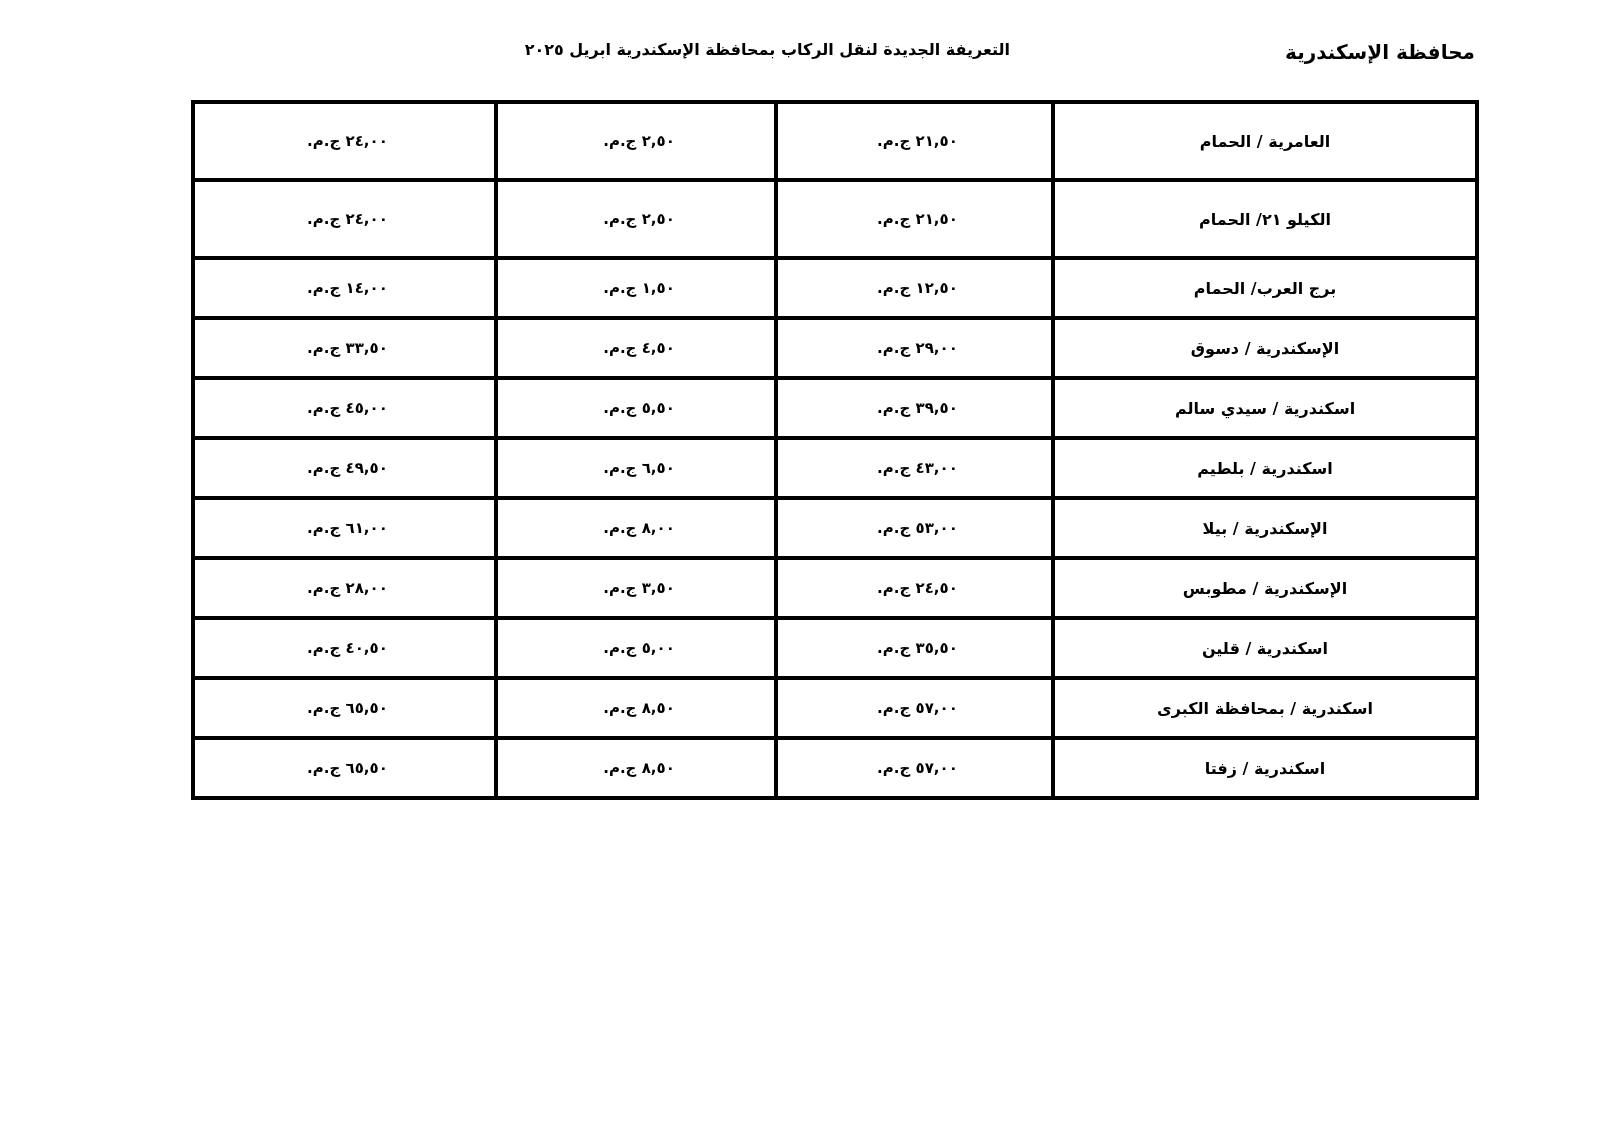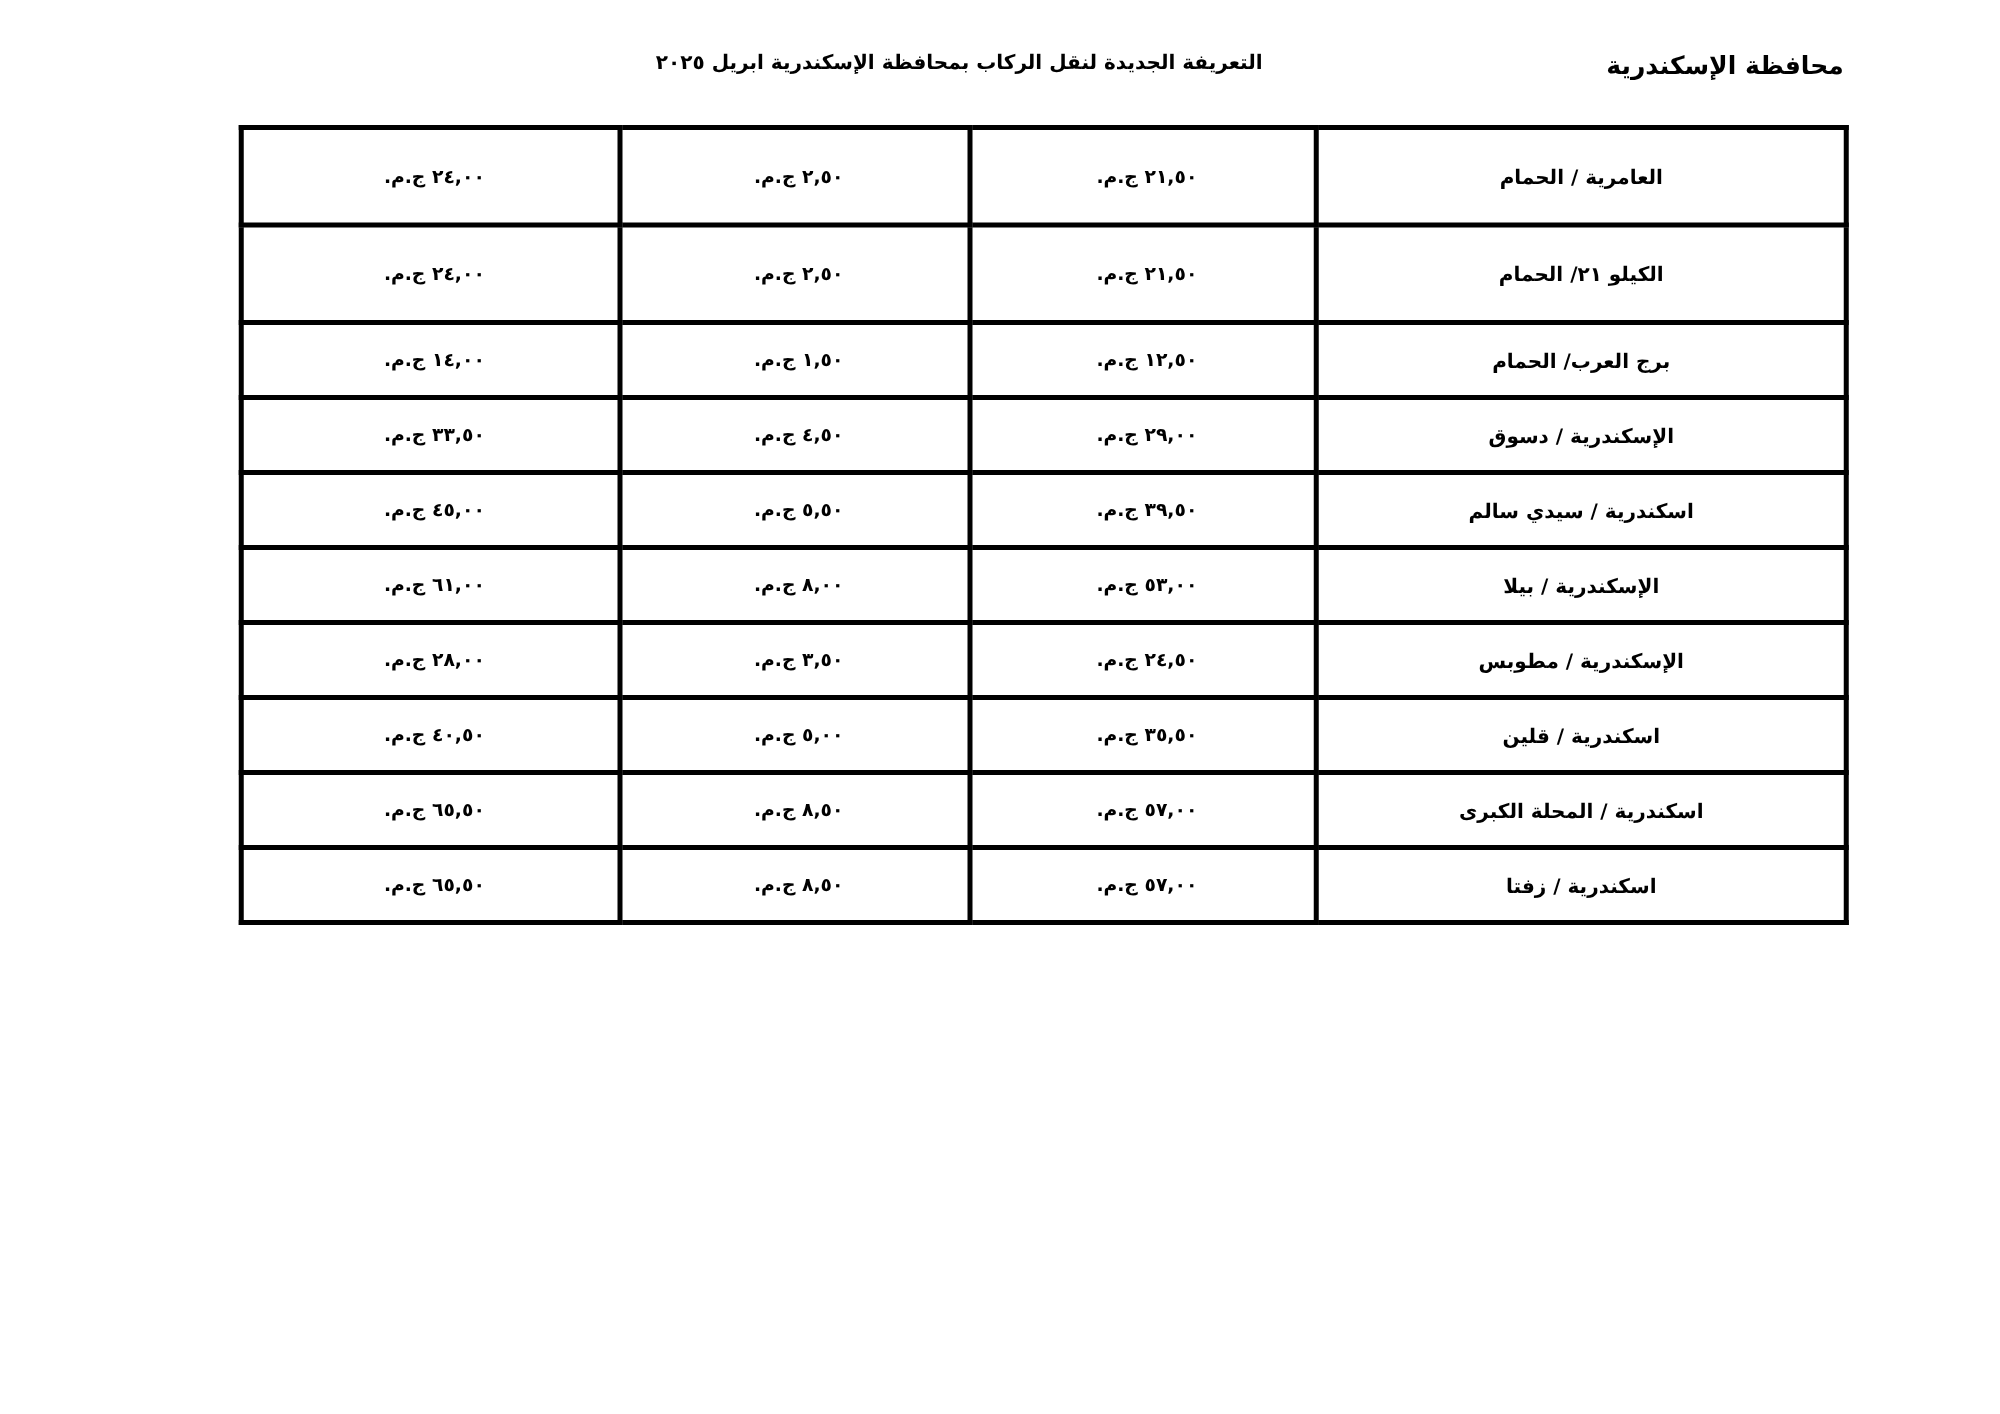--- a/index.html
+++ b/index.html
@@ -101,20 +101,26 @@
       <td class="col-base"><span class="price-text">٢٩,٠٠ ج.م.</span></td>
       <td class="col-route"><span class="cell-text">الإسكندرية / دسوق</span></td>
     </tr>
     <tr class="short">
       <td class="col-total"><span class="price-text">٤٥,٠٠ ج.م.</span></td>
       <td class="col-tax"><span class="price-text">٥,٥٠ ج.م.</span></td>
       <td class="col-base"><span class="price-text">٣٩,٥٠ ج.م.</span></td>
       <td class="col-route"><span class="cell-text">اسكندرية / سيدي سالم</span></td>
     </tr>
     <tr class="short">
+      <td class="col-total"><span class="price-text">٤٩,٥٠ ج.م.</span></td>
+      <td class="col-tax"><span class="price-text">٦,٥٠ ج.م.</span></td>
+      <td class="col-base"><span class="price-text">٤٣,٠٠ ج.م.</span></td>
+      <td class="col-route"><span class="cell-text">اسكندرية / بلطيم</span></td>
+    </tr>
+    <tr class="short">
       <td class="col-total"><span class="price-text">٦١,٠٠ ج.م.</span></td>
       <td class="col-tax"><span class="price-text">٨,٠٠ ج.م.</span></td>
       <td class="col-base"><span class="price-text">٥٣,٠٠ ج.م.</span></td>
       <td class="col-route"><span class="cell-text">الإسكندرية / بيلا</span></td>
     </tr>
     <tr class="short">
       <td class="col-total"><span class="price-text">٢٨,٠٠ ج.م.</span></td>
       <td class="col-tax"><span class="price-text">٣,٥٠ ج.م.</span></td>
       <td class="col-base"><span class="price-text">٢٤,٥٠ ج.م.</span></td>
       <td class="col-route"><span class="cell-text">الإسكندرية / مطوبس</span></td>
@@ -122,21 +128,21 @@
     <tr class="short">
       <td class="col-total"><span class="price-text">٤٠,٥٠ ج.م.</span></td>
       <td class="col-tax"><span class="price-text">٥,٠٠ ج.م.</span></td>
       <td class="col-base"><span class="price-text">٣٥,٥٠ ج.م.</span></td>
       <td class="col-route"><span class="cell-text">اسكندرية / قلين</span></td>
     </tr>
     <tr class="short">
       <td class="col-total"><span class="price-text">٦٥,٥٠ ج.م.</span></td>
       <td class="col-tax"><span class="price-text">٨,٥٠ ج.م.</span></td>
       <td class="col-base"><span class="price-text">٥٧,٠٠ ج.م.</span></td>
-      <td class="col-route"><span class="cell-text">اسكندرية / المحلة الكبرى</span></td>
+      <td class="col-route"><span class="cell-text">اسكندرية / بمحافظة الكبرى</span></td>
     </tr>
     <tr class="short">
       <td class="col-total"><span class="price-text">٦٥,٥٠ ج.م.</span></td>
       <td class="col-tax"><span class="price-text">٨,٥٠ ج.م.</span></td>
       <td class="col-base"><span class="price-text">٥٧,٠٠ ج.م.</span></td>
       <td class="col-route"><span class="cell-text">اسكندرية / زفتا</span></td>
     </tr>
   </tbody>
 </table>
 

